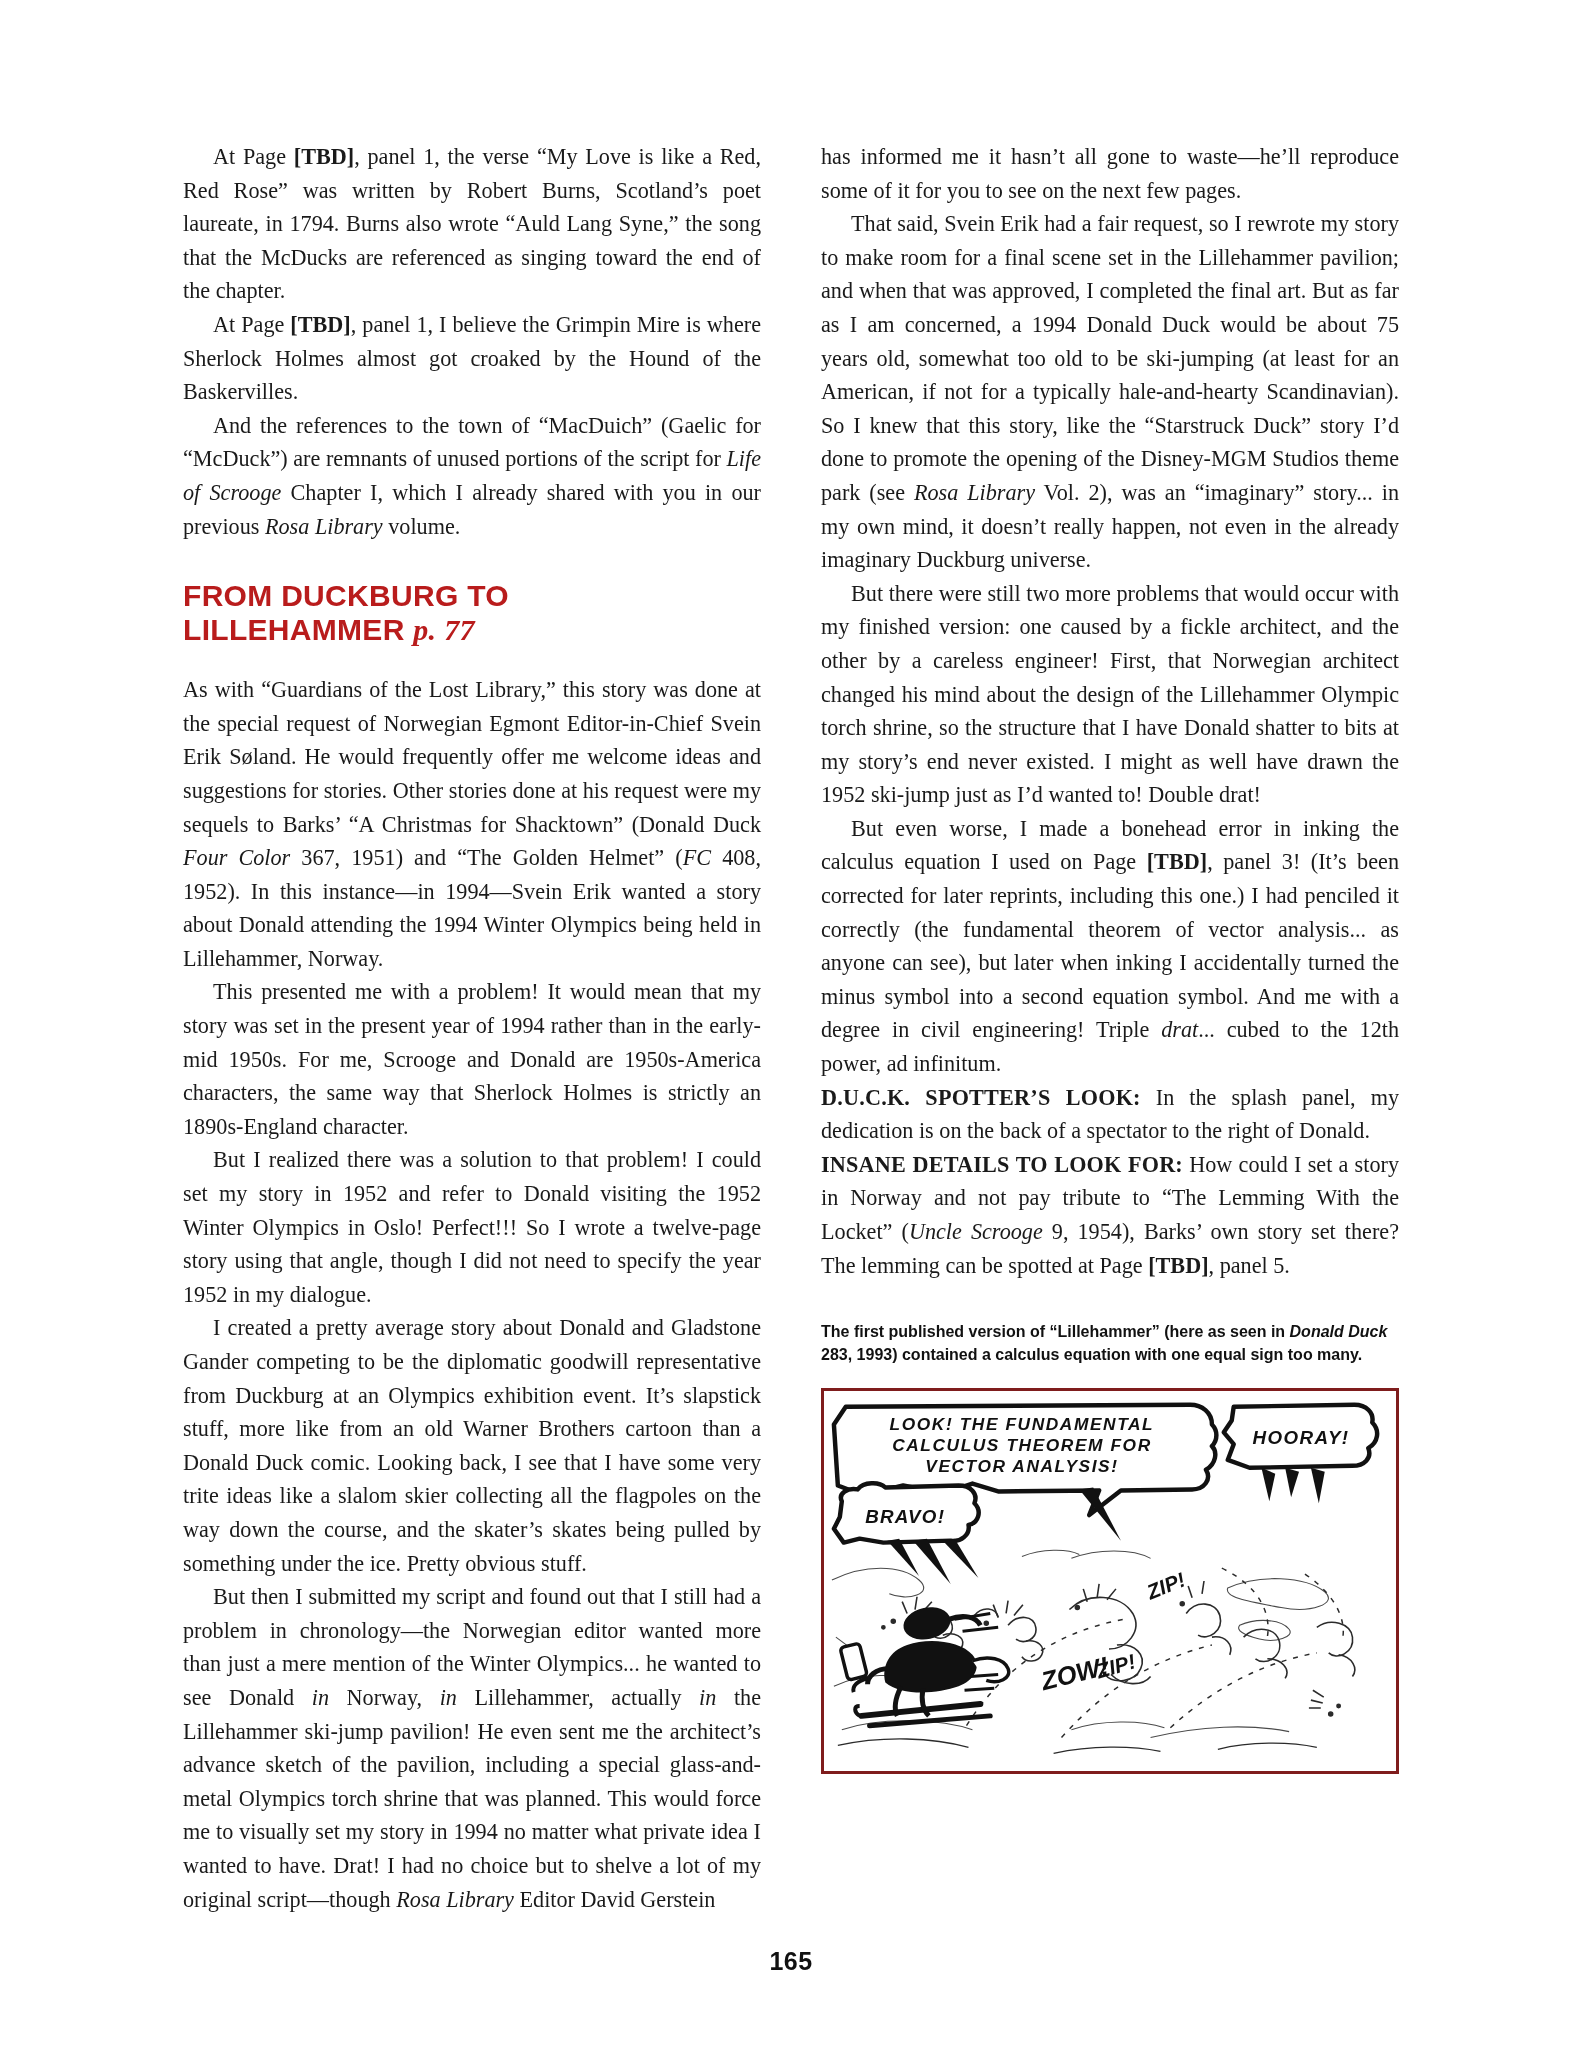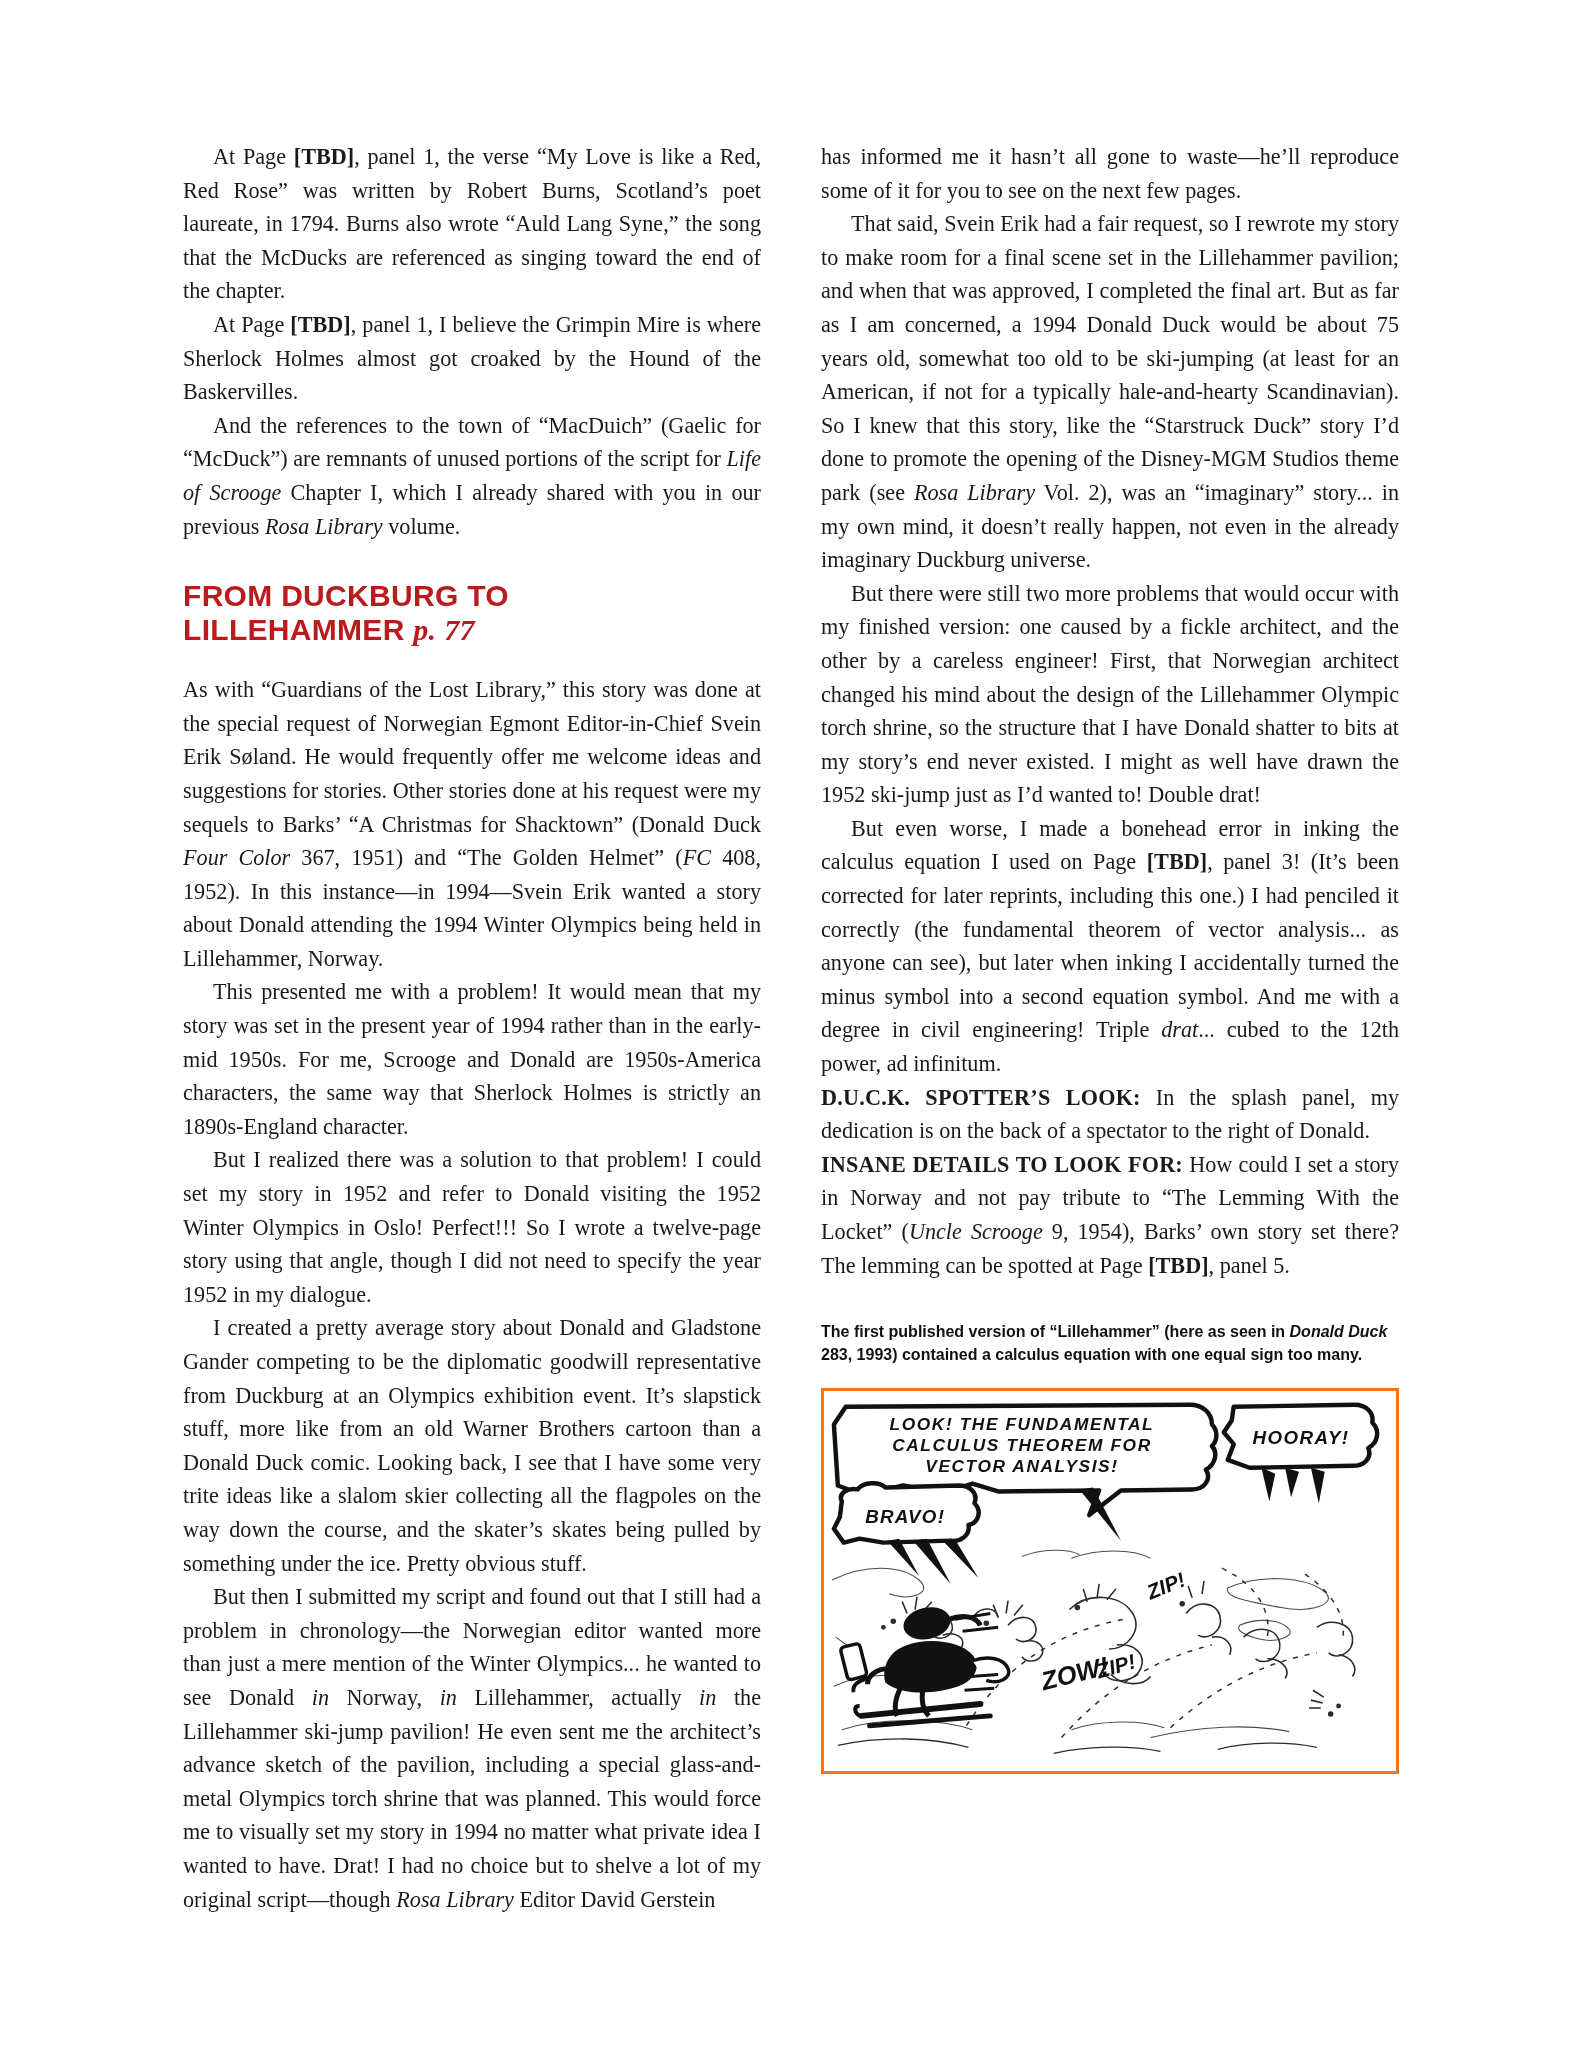--- a/index.html
+++ b/index.html
@@ -75,21 +75,21 @@
     color:#111;
   }
   p.caption i { font-style:italic; }
 
   .figure {
     position:relative;
     margin-top:22px;
     width:578px;
     height:386px;
     background:#ffffff;
-    border:3px solid #f97316;
+    border:3px solid #7f1d1d;
   }
   .figure svg { display:block; width:100%; height:100%; }
 
   .folio {
     position:absolute;
     left:0; right:0;
     top:1947px;
     text-align:center;
     font-family:"Liberation Sans", sans-serif;
     font-weight:bold;
@@ -289,14 +289,15 @@
             <path d="M14 360 C 60 350, 110 352, 146 362"></path>
             <path d="M232 368 C 270 360, 310 360, 340 366"></path>
             <path d="M398 364 C 430 356, 470 356, 498 362"></path>
           </g>
         </svg>
       </div>
 
     </div>
   </div>
 
+  <div class="folio">165</div>
 
 </div>
 
 </body></html>

